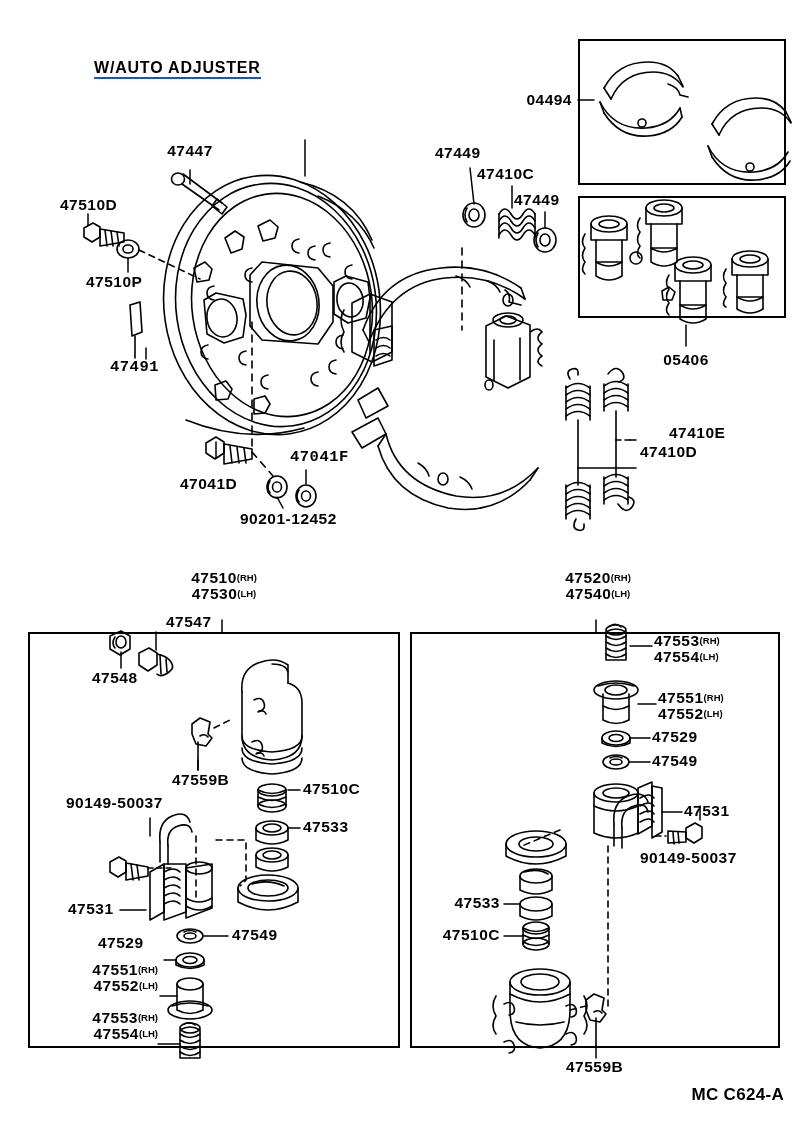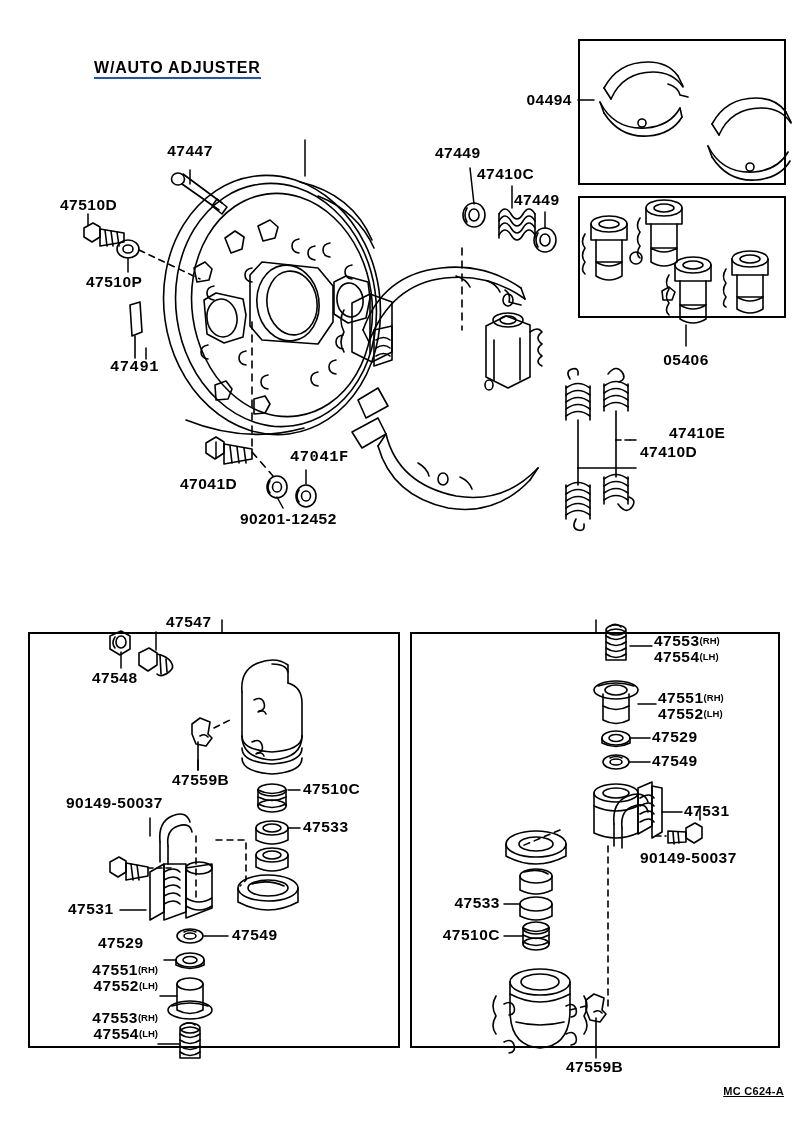--- a/index.html
+++ b/index.html
@@ -8,21 +8,21 @@
   .stage{position:absolute;left:0;top:0;width:800px;height:1148px;}
   svg.art{position:absolute;left:0;top:0;width:800px;height:1148px;overflow:visible;}
   .lbl{position:absolute;white-space:nowrap;font-weight:700;letter-spacing:.5px;
        font-size:15.5px;line-height:1.02;}
   .lbl .sub{font-size:9.5px;letter-spacing:0;vertical-align:2px;font-weight:700;}
   .lbl.c{text-align:center;}
   .lbl.r{text-align:right;}
   .lbl-2l{line-height:1.04;}
   #title{font-size:16px;font-weight:700;letter-spacing:.8px;
          border-bottom:2px solid #1d4ed8;padding-bottom:1px;}
-  #footer{font-size:11px;font-weight:700;letter-spacing:.3px;text-decoration:underline;}
+  #footer{font-size:17px;font-weight:700;letter-spacing:.3px;}
   .bx{position:absolute;border:2px solid #000;box-sizing:border-box;}
 </style>
 </head>
 <body>
 
 <div class="stage">
 
   <svg class="art" viewBox="0 0 800 1148">
     <g fill="none" stroke="#000" stroke-width="1.6" stroke-linecap="round" stroke-linejoin="round">
 
@@ -472,20 +472,24 @@
   <div class="lbl" style="left:514px;top:192px;">47449</div>
 
   <div class="lbl r" style="left:480px;top:92px;width:92px;">04494</div>
 
   <div class="lbl c" style="left:630px;top:352px;width:112px;">05406</div>
 
   <div class="lbl" style="left:640px;top:425px;margin-left:29px;">47410E</div>
 
   <div class="lbl" style="left:640px;top:444px;">47410D</div>
 
+  <div class="lbl c lbl-2l" style="left:162px;top:570px;width:124px;">
+    <span>47510</span><span class="sub">(RH)</span><br>
+    <span>47530</span><span class="sub">(LH)</span>
+  </div>
 
   <div class="lbl" style="left:92px;top:670px;">47548</div>
 
   <div class="lbl" style="left:124px;top:614px;margin-left:42px;">47547</div>
 
   <div class="lbl" style="left:172px;top:772px;">47559B</div>
 
   <div class="lbl" style="left:303px;top:781px;">47510C</div>
 
   <div class="lbl" style="left:303px;top:819px;">47533</div>
@@ -501,20 +505,24 @@
   <div class="lbl r lbl-2l" style="left:46px;top:962px;width:112px;">
     <span>47551</span><span class="sub">(RH)</span><br>
     <span>47552</span><span class="sub">(LH)</span>
   </div>
 
   <div class="lbl r lbl-2l" style="left:46px;top:1010px;width:112px;">
     <span>47553</span><span class="sub">(RH)</span><br>
     <span>47554</span><span class="sub">(LH)</span>
   </div>
 
+  <div class="lbl c lbl-2l" style="left:536px;top:570px;width:124px;">
+    <span>47520</span><span class="sub">(RH)</span><br>
+    <span>47540</span><span class="sub">(LH)</span>
+  </div>
 
   <div class="lbl lbl-2l" style="left:654px;top:633px;">
     <span>47553</span><span class="sub">(RH)</span><br>
     <span>47554</span><span class="sub">(LH)</span>
   </div>
 
   <div class="lbl lbl-2l" style="left:658px;top:690px;">
     <span>47551</span><span class="sub">(RH)</span><br>
     <span>47552</span><span class="sub">(LH)</span>
   </div>

